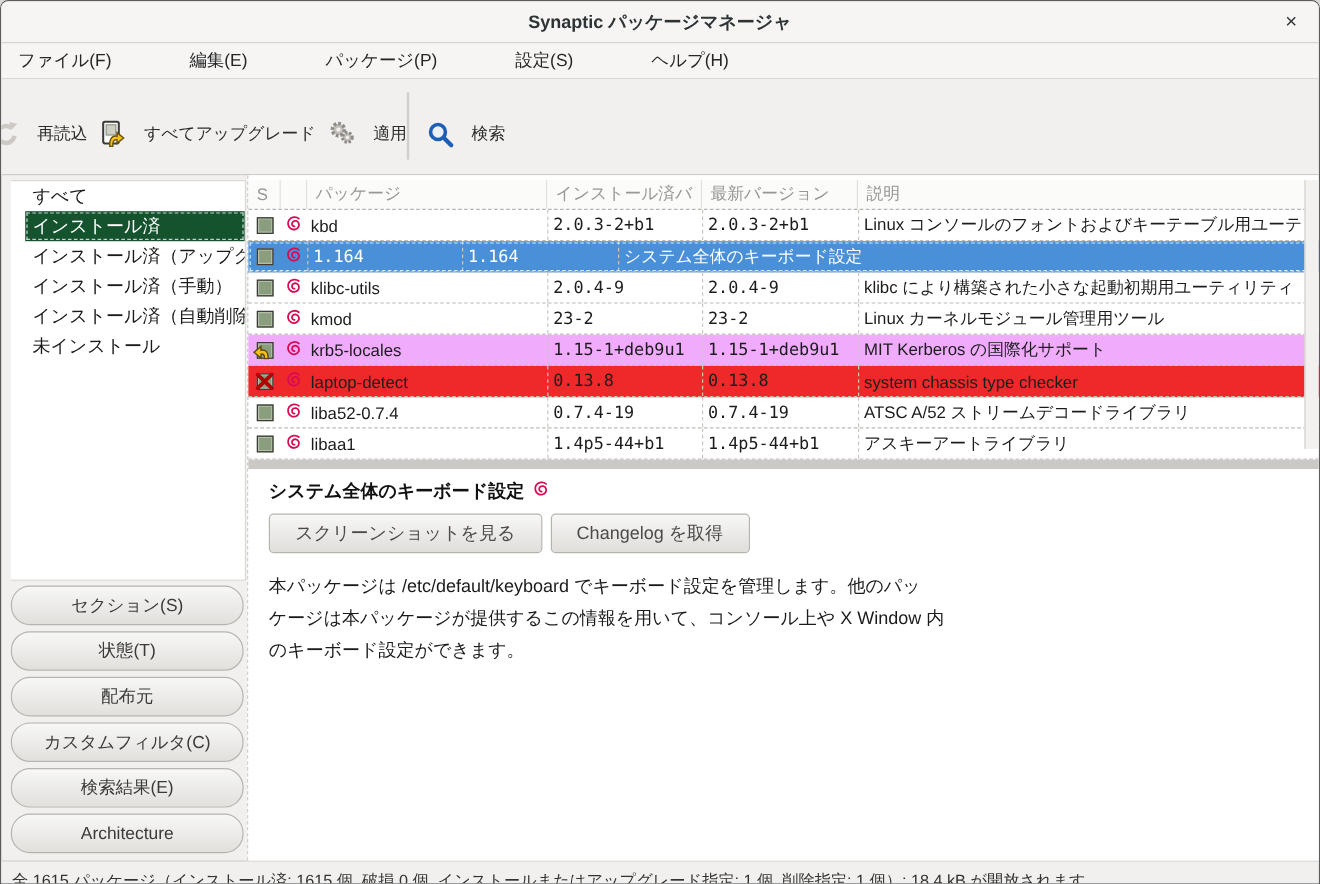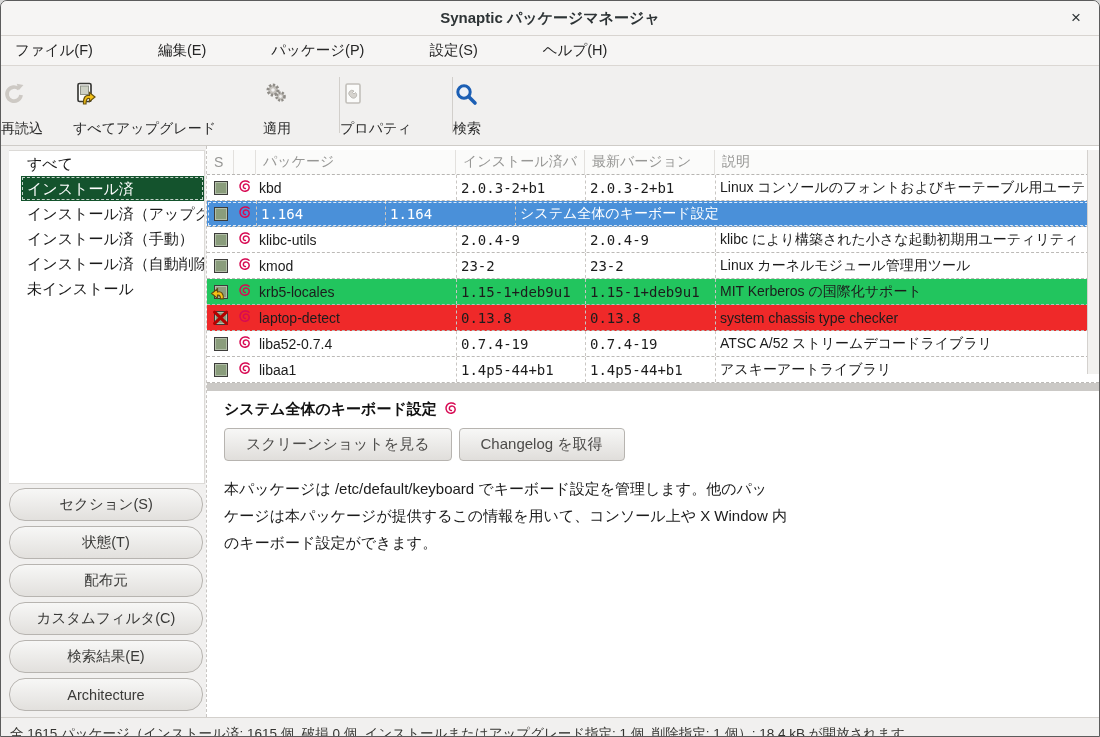--- a/index.html
+++ b/index.html
@@ -8,21 +8,21 @@
   
   .titlebar{height:34px;background:#f6f5f4;border-bottom:1px solid #d8d4d0;display:flex;align-items:center;justify-content:center;position:relative;}
   .titlebar .title{font-weight:bold;font-size:15px;color:#2e3436;}
   .titlebar .close{position:absolute;right:13px;top:7px;width:20px;height:20px;display:flex;align-items:center;justify-content:center;
     font-size:17px;color:#2e3436;cursor:default;}
   
   .menubar{height:29px;background:#f6f5f4;border-bottom:1px solid #dbd7d3;display:flex;align-items:center;padding-left:4px;gap:33px;}
   .menu-item{font-size:14.5px;color:#262626;padding:4px 10px;margin-right:12px;white-space:nowrap;}
   
   .toolbar{height:67px;background:#f1f0ef;border-bottom:1px solid #cfccc8;display:flex;align-items:flex-end;padding:5px 0 7px 0;}
-  .tb-btn{display:flex;flex-direction:column;align-items:flex-start;justify-content:flex-end;gap:13px;height:52px;}
+  .tb-btn{display:flex;flex-direction:row;align-items:center;justify-content:flex-end;gap:13px;height:52px;}
   .tb-lb{font-size:14px;color:#2c2c2c;white-space:nowrap;}
   .tb-ic{height:27px;display:flex;align-items:center;justify-content:center;}
   .tb-sep{width:1px;background:#d2cfcb;height:56px;align-self:center;}
   
   .main{display:flex;height:571px;}
   
   .leftpane{width:205px;flex:0 0 205px;display:flex;flex-direction:column;padding:4px 0 0 8px;box-sizing:border-box;}
   .filterbox{background:#fff;border:1px solid #dcdad7;border-left:none;width:196px;height:334px;box-sizing:border-box;overflow:hidden;padding-left:12px;}
   .filter-item{height:25px;line-height:25px;font-size:15px;padding-left:6px;white-space:nowrap;overflow:hidden;color:#1a1a1a;}
   .filter-item.sel{background:#14532d;color:#fff;outline:1px dashed rgba(255,255,255,.75);outline-offset:-2px;}
@@ -38,21 +38,21 @@
   .tbody{}
   .tr{display:flex;height:25px;border-bottom:1px dashed #bcbab7;align-items:center;}
   .td{box-sizing:border-box;white-space:nowrap;overflow:hidden;font-size:14px;display:flex;align-items:center;height:100%;}
   .td.c1{justify-content:center;}
   .td.c2{justify-content:center;}
   .td.c3{padding-left:3px;}
   .td.c4,.td.c5{font-family:"DejaVu Sans Mono",monospace;font-size:14px;padding-left:4px;border-left:1px dashed #c9c6c3;}
   .td.c6{padding-left:4px;border-left:1px dashed #c9c6c3;flex:1;}
   .tr.sel{background:#4a90d9;outline:1px dashed rgba(255,255,255,.8);outline-offset:-2px;}
   .tr.sel .td{color:#fff;}
-  .tr.upg{background:#22c55e;}
+  .tr.upg{background:#f0abfc;}
   .tr.rem{background:#ef2929;}
   .pkgstate{position:relative;width:16px;height:16px;flex:0 0 16px;}
   .pkgstate .sq{position:absolute;left:1px;top:1px;width:12px;height:12px;background:#8a9d7c;border:1.5px solid #3c3c3a;
     box-shadow:inset 0 0 0 1px rgba(255,255,255,.35);}
   .vscroll{position:absolute;top:0;right:0;width:11px;height:224px;background:#f2f1ef;border-left:1px solid #d4d1ce;}
   .hscroll{height:8px;background:#cbc9c6;}
   
   .details{flex:1;background:#fff;padding:9px 0 0 17px;overflow:hidden;}
   .dt-title{font-size:15px;font-weight:bold;color:#111;display:flex;align-items:center;gap:7px;margin-bottom:9px;}
   .dt-btnrow{display:flex;gap:7px;margin-bottom:14px;}
@@ -106,29 +106,20 @@
           <svg width="26" height="26" viewBox="0 0 26 26">
             <circle cx="10" cy="9" r="5" fill="#c4c1bc" stroke="#8f8c87" stroke-width="3" stroke-dasharray="2.2 1.6"></circle>
             <circle cx="10" cy="9" r="1.8" fill="#f1f0ef"></circle>
             <circle cx="17.5" cy="15.5" r="4" fill="#c4c1bc" stroke="#8f8c87" stroke-width="2.6" stroke-dasharray="1.9 1.4"></circle>
             <circle cx="17.5" cy="15.5" r="1.4" fill="#f1f0ef"></circle>
           </svg>
         </span>
         <span class="tb-lb">適用</span>
       </div>
       <div class="tb-sep"></div>
-      <div class="tb-btn" style="width: 112px;">
-        <span class="tb-ic">
-          <svg width="26" height="26" viewBox="0 0 26 26">
-            <rect x="6" y="3" width="14" height="19" rx="1.5" fill="#fbfbfa" stroke="#c2bfba" stroke-width="1.6"></rect>
-            <path d="M11 16 a3.2 3.2 0 1 0 4.5 -4.5 l-1.5 1.5 -1.5 -1.5 1.5 -1.5 a3.2 3.2 0 0 0 -4.5 4.5 z" fill="#d6d3ce" stroke="#b3b0ab" stroke-width="0.8"></path>
-          </svg>
-        </span>
-        <span class="tb-lb">プロパティ</span>
-      </div>
       <div class="tb-sep"></div>
       <div class="tb-btn" style="width: 80px;">
         <span class="tb-ic">
           <svg width="26" height="26" viewBox="0 0 26 26">
             <circle cx="11" cy="11" r="6.2" fill="#edf1f7" stroke="#1c5fb4" stroke-width="3"></circle>
             <line x1="15.8" y1="15.8" x2="22" y2="22" stroke="#1c5fb4" stroke-width="3.6" stroke-linecap="round"></line>
           </svg>
         </span>
         <span class="tb-lb">検索</span>
       </div>

